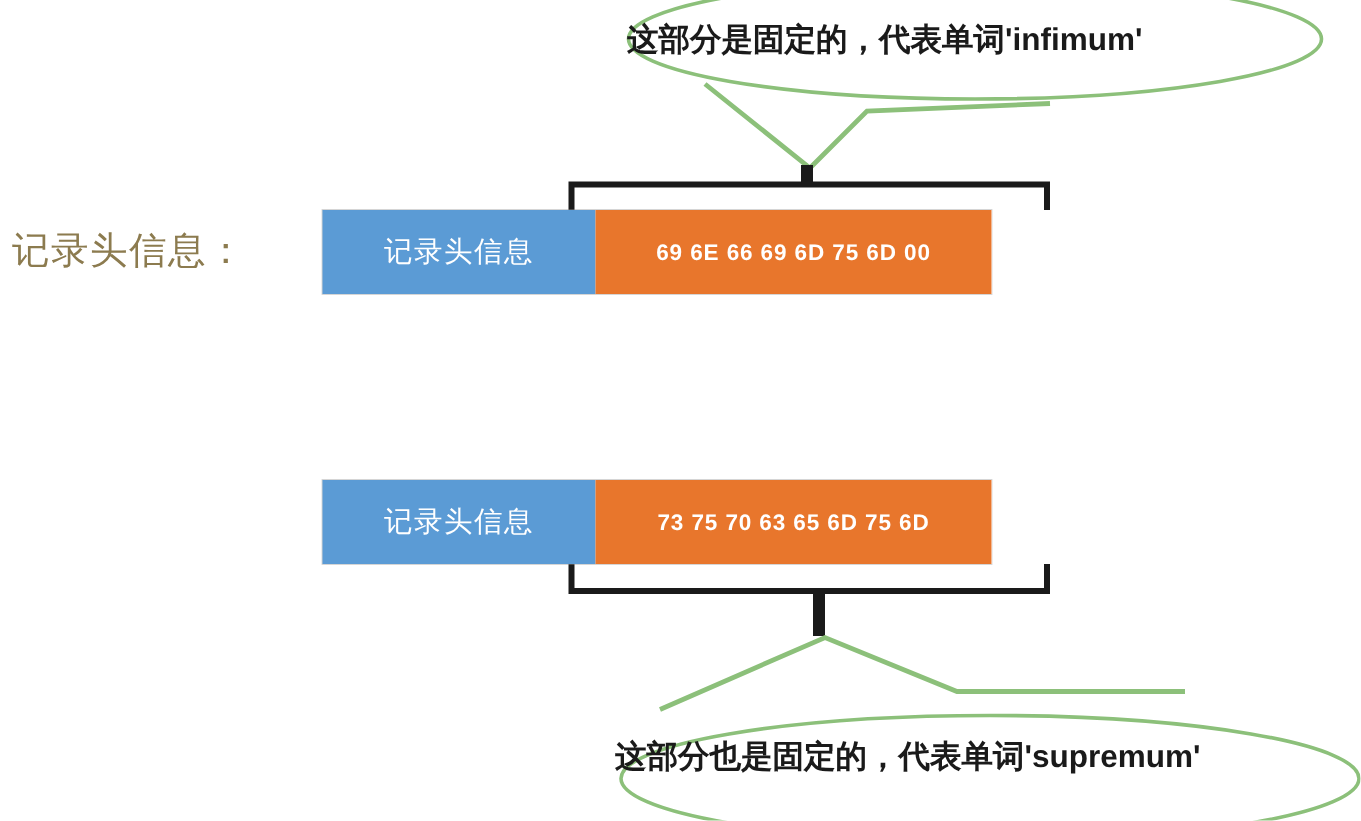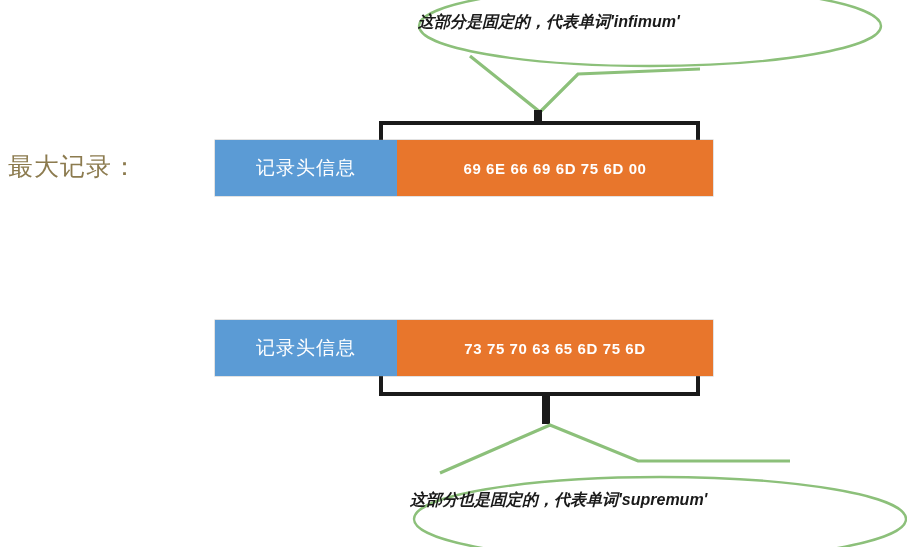--- a/index.html
+++ b/index.html
@@ -56,41 +56,40 @@
     background: #5b9bd5;
     color: #ffffff;
     font-size: 19px;
     display: flex;
     align-items: center;
     justify-content: center;
     letter-spacing: 1px;
     white-space: nowrap;
   }
   .cell-hex {
-    width: 316px;
+    width: 264px;
     background: #e8762c;
     color: #ffffff;
     font-size: 15px;
     font-weight: bold;
     display: flex;
     align-items: center;
     justify-content: center;
     letter-spacing: 0.6px;
     white-space: nowrap;
   }
 
   
   .callout-text {
     position: absolute;
-    font-size: 16px;
+    font-size: 21px;
     font-weight: bold;
     color: #1a1a1a;
     white-space: nowrap;
     letter-spacing: 0px;
-    font-style: italic;
   }
   #callout-top-text    { left: 418px; top: 12px; }
   #callout-bottom-text { left: 410px; top: 490px; }
 </style>
 </head>
 <body>
 
 <div class="stage">
 
   <svg class="svg-layer" viewBox="0 0 907 547">
@@ -101,21 +100,21 @@
 
     <path d="M 381 140 L 381 123 L 536 123 L 536 110 M 540 110 L 540 123 L 698 123 L 698 140" fill="none" stroke="#1A1A1A" stroke-width="4" stroke-linecap="butt" stroke-linejoin="miter"></path>
 
     <path d="M 381 376 L 381 394 L 544 394 L 544 424 M 548 424 L 548 394 L 698 394 L 698 376" fill="none" stroke="#1A1A1A" stroke-width="4" stroke-linecap="butt" stroke-linejoin="miter"></path>
 
     <path d="M 440 473 L 550 425 L 638 461 L 790 461" fill="none" stroke="#8CC07A" stroke-width="3.2" stroke-linejoin="miter" stroke-linecap="butt"></path>
 
     <ellipse cx="660" cy="519" rx="246" ry="42" fill="none" stroke="#8CC07A" stroke-width="2.4"></ellipse>
   </svg>
 
-  <div class="row-label" id="label-min">最大记录：</div>
+  <div class="row-label" id="label-min">记录头信息：</div>
 
   <div class="record-row" id="row-min">
     <div class="cell-header">记录头信息</div>
     <div class="cell-hex">69 6E 66 69 6D 75 6D 00</div>
   </div>
 
 
   <div class="record-row" id="row-max">
     <div class="cell-header">记录头信息</div>
     <div class="cell-hex">73 75 70 63 65 6D 75 6D</div>

